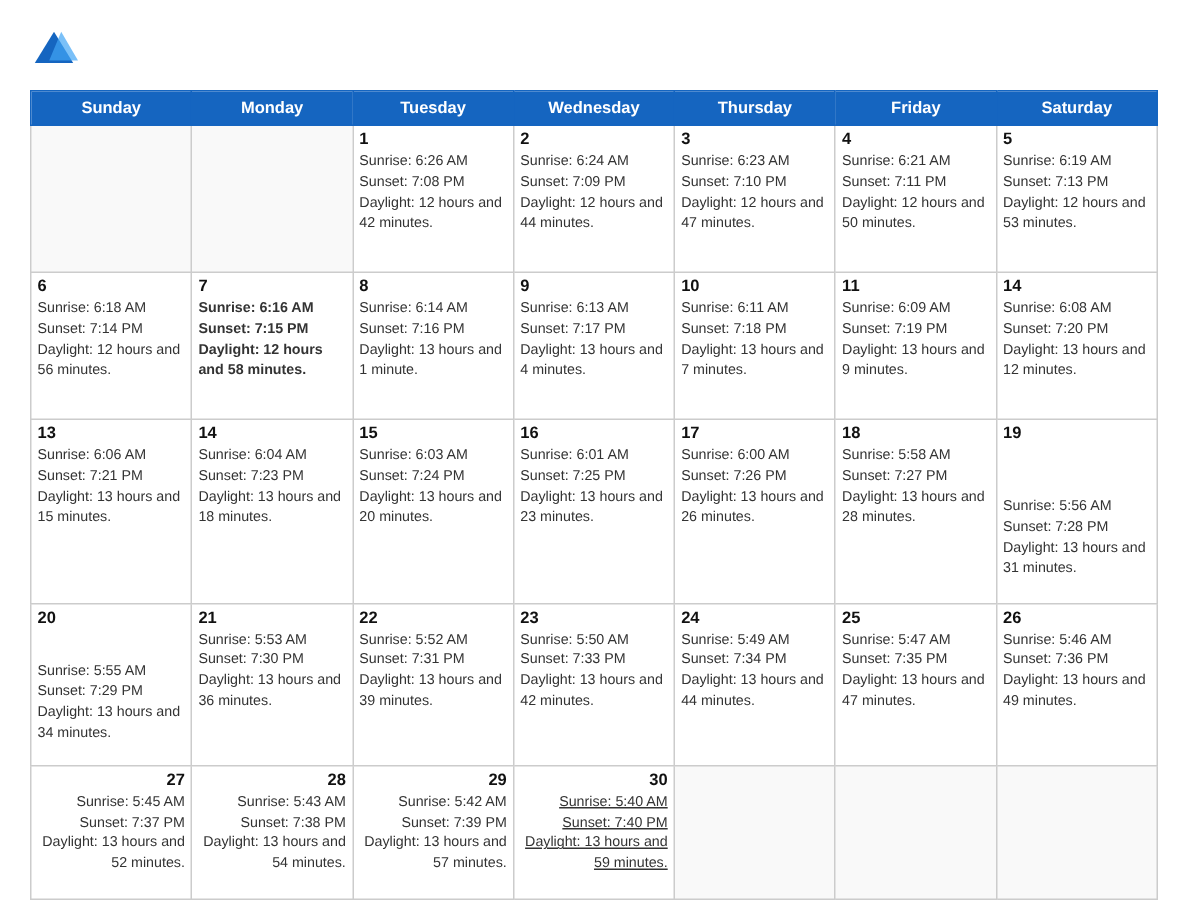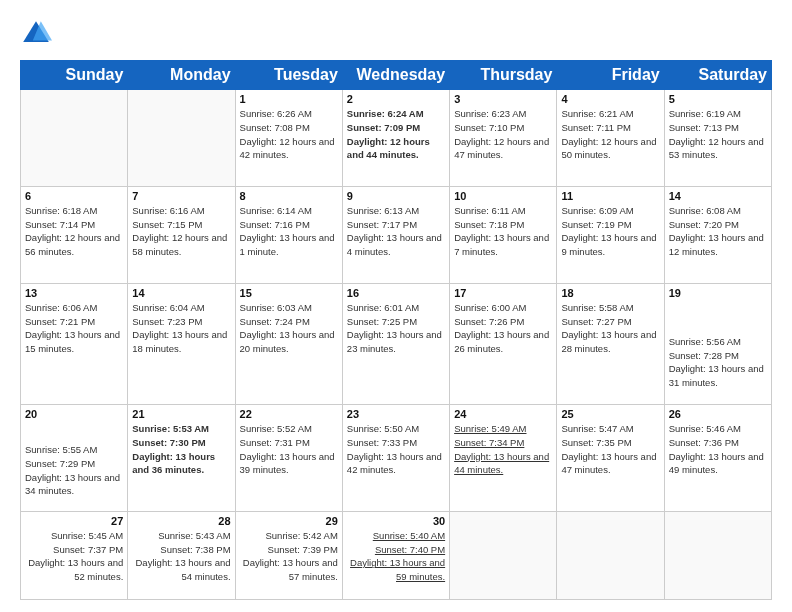--- a/index.html
+++ b/index.html
@@ -55,24 +55,24 @@
     }
     .calendar {
       flex: 1;
       border-collapse: collapse;
       width: 100%;
       table-layout: fixed;
     }
     .calendar th {
       background-color: #1565c0;
       color: #fff;
-      font-size: 16px;
+      font-size: 11px;
       font-weight: bold;
       padding: 5px 4px;
-      text-align: right;
+      text-align: center;
       border: 1px solid #1565c0;
     }
     .calendar td {
       border: 1px solid #ccc;
       vertical-align: top;
       padding: 3px 4px;
       font-size: 9.5px;
       color: #222;
       height: 88px;
       background: #fff;
@@ -133,21 +133,21 @@
           <td class="empty"></td>
           <td class="empty"></td>
           <td>
             <div class="day-number">1</div>
             <div class="day-info" style="white-space: pre-line;">Sunrise: 6:26 AM
 Sunset: 7:08 PM
 Daylight: 12 hours and 42 minutes.</div>
           </td>
           <td>
             <div class="day-number">2</div>
-            <div class="day-info" style="white-space: pre-line; font-weight: bold;">Sunrise: 6:24 AM
+            <div class="day-info" style="white-space: pre-line;">Sunrise: 6:24 AM
 Sunset: 7:09 PM
 Daylight: 12 hours and 44 minutes.</div>
           </td>
           <td>
             <div class="day-number">3</div>
             <div class="day-info" style="white-space: pre-line;">Sunrise: 6:23 AM
 Sunset: 7:10 PM
 Daylight: 12 hours and 47 minutes.</div>
           </td>
           <td>
@@ -165,21 +165,21 @@
         </tr>
         <tr>
           <td>
             <div class="day-number">6</div>
             <div class="day-info" style="white-space: pre-line;">Sunrise: 6:18 AM
 Sunset: 7:14 PM
 Daylight: 12 hours and 56 minutes.</div>
           </td>
           <td>
             <div class="day-number">7</div>
-            <div class="day-info" style="white-space: pre-line;">Sunrise: 6:16 AM
+            <div class="day-info" style="white-space: pre-line; font-weight: bold;">Sunrise: 6:16 AM
 Sunset: 7:15 PM
 Daylight: 12 hours and 58 minutes.</div>
           </td>
           <td>
             <div class="day-number">8</div>
             <div class="day-info" style="white-space: pre-line;">Sunrise: 6:14 AM
 Sunset: 7:16 PM
 Daylight: 13 hours and 1 minute.</div>
           </td>
           <td>
@@ -253,39 +253,39 @@
         </tr>
         <tr>
           <td>
             <div class="day-number">20</div>
             <div class="day-info" style="white-space: pre-line; margin-top: 23px;">Sunrise: 5:55 AM
 Sunset: 7:29 PM
 Daylight: 13 hours and 34 minutes.</div>
           </td>
           <td>
             <div class="day-number">21</div>
-            <div class="day-info" style="white-space: pre-line; font-weight: bold;">Sunrise: 5:53 AM
+            <div class="day-info" style="white-space: pre-line;">Sunrise: 5:53 AM
 Sunset: 7:30 PM
 Daylight: 13 hours and 36 minutes.</div>
           </td>
           <td>
             <div class="day-number">22</div>
             <div class="day-info" style="white-space: pre-line;">Sunrise: 5:52 AM
 Sunset: 7:31 PM
 Daylight: 13 hours and 39 minutes.</div>
           </td>
           <td>
             <div class="day-number">23</div>
             <div class="day-info" style="white-space: pre-line;">Sunrise: 5:50 AM
 Sunset: 7:33 PM
 Daylight: 13 hours and 42 minutes.</div>
           </td>
           <td>
             <div class="day-number">24</div>
-            <div class="day-info" style="white-space: pre-line; text-decoration: underline;">Sunrise: 5:49 AM
+            <div class="day-info" style="white-space: pre-line;">Sunrise: 5:49 AM
 Sunset: 7:34 PM
 Daylight: 13 hours and 44 minutes.</div>
           </td>
           <td>
             <div class="day-number">25</div>
             <div class="day-info" style="white-space: pre-line;">Sunrise: 5:47 AM
 Sunset: 7:35 PM
 Daylight: 13 hours and 47 minutes.</div>
           </td>
           <td>

